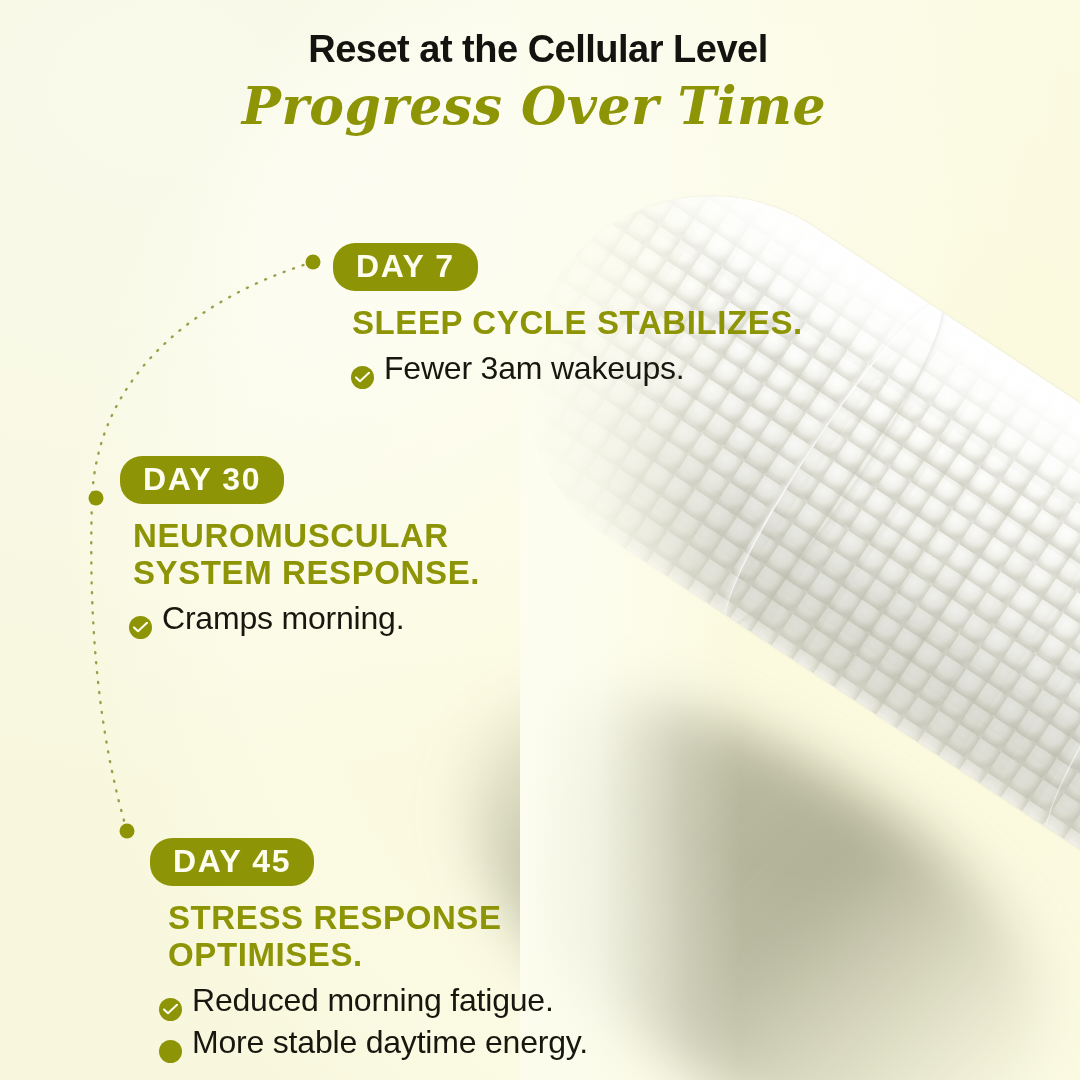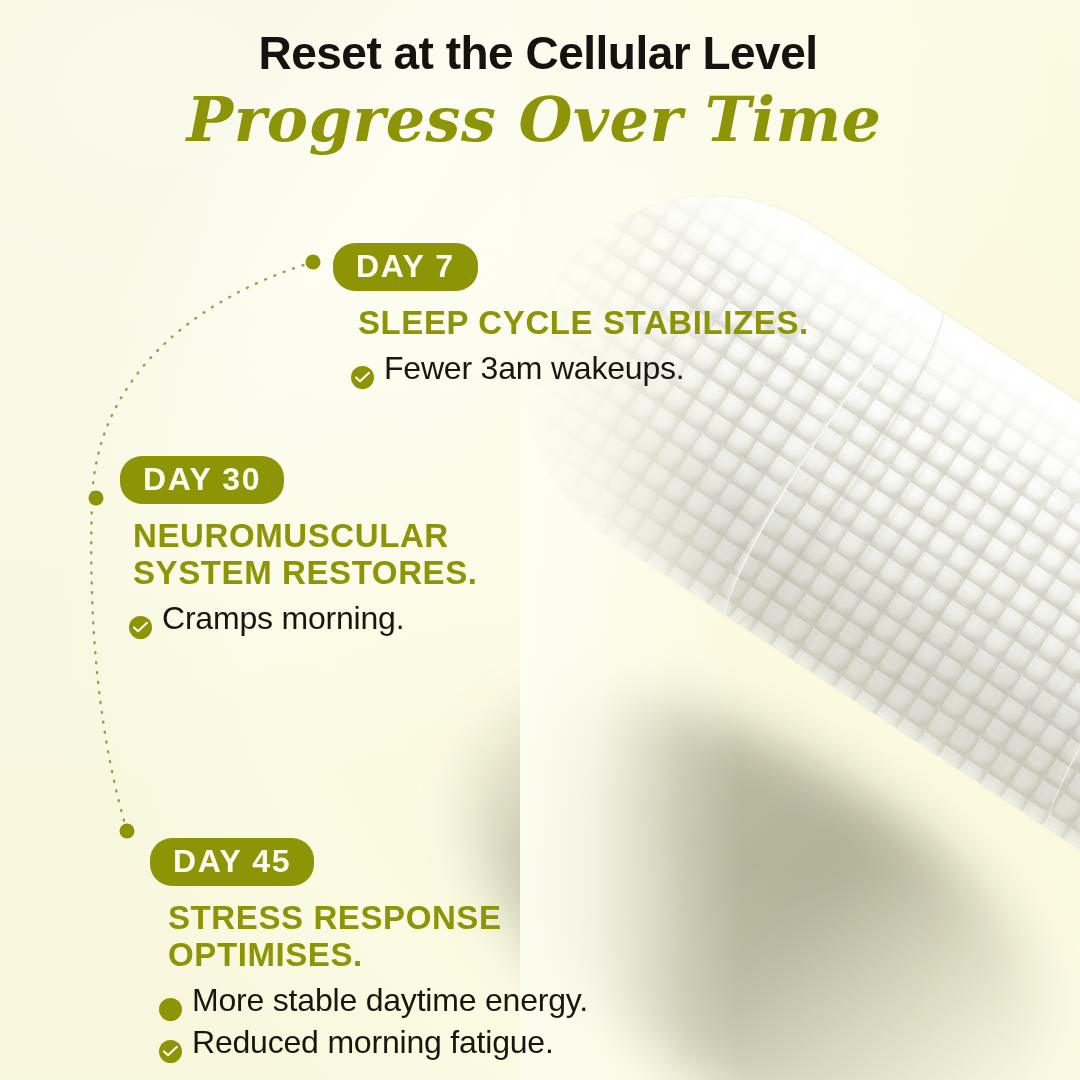--- a/index.html
+++ b/index.html
@@ -157,32 +157,32 @@
   .title-block {
     position: absolute;
     left: 0;
     top: 28px;
     width: 1060px;
     text-align: center;
     z-index: 6;
   }
   .main-title {
     font-family: "Liberation Sans", sans-serif;
-    font-size: 46px;
+    font-size: 38px;
     font-weight: 700;
     letter-spacing: -0.5px;
     color: #14130f;
     line-height: 1.12;
     margin: 0;
     padding-left: 16px;
   }
   .sub-title {
     font-family: "DejaVu Serif", "Liberation Serif", serif;
     font-style: italic;
-    font-size: 62px;
+    font-size: 52px;
     font-weight: 700;
     color: #8d9405;
     line-height: 1.1;
     margin: 6px 0 0 8px;
     letter-spacing: 0.5px;
   }
 
   
   .arc-svg {
     position: absolute;
@@ -248,21 +248,21 @@
     font-size: 32px;
     font-weight: 400;
     color: #17170f;
     line-height: 1.28;
     letter-spacing: -0.2px;
     white-space: nowrap;
   }
 
   
   #ms-day7  { left: 333px; top: 243px; }
-  #ms-day7 .ms-head { margin-left: 25px; }
+  #ms-day7 .ms-head { margin-left: 19px; }
   #ms-day7 .bullets { margin-left: 18px; }
 
   #ms-day30 { left: 120px; top: 456px; }
   #ms-day30 .ms-head { margin-left: 13px; }
   #ms-day30 .bullets { margin-left: 9px; }
 
   #ms-day45 { left: 150px; top: 838px; }
   #ms-day45 .ms-head { margin-left: 18px; }
   #ms-day45 .bullets { margin-left: 9px; }
 </style>
@@ -308,48 +308,48 @@
             </svg>
         </span>
         <span class="bullet-text">Fewer 3am wakeups.</span>
       </li>
     </ul>
   </div>
 
   <div class="milestone" id="ms-day30">
     <span class="pill">DAY 30</span>
     <div class="ms-head">NEUROMUSCULAR
-SYSTEM RESTORES.</div>
+SYSTEM RESPONSE.</div>
     <ul class="bullets">
       <li class="bullet">
         <span class="bullet-icon">
           <svg width="15" height="12" viewBox="0 0 15 12">
               <path d="M1 5.4 L5 9.2 L14 0.8" fill="none" stroke="#fdfdef" stroke-width="2.1" stroke-linecap="round" stroke-linejoin="round"></path>
             </svg>
         </span>
         <span class="bullet-text">Cramps morning.</span>
       </li>
     </ul>
   </div>
 
   <div class="milestone" id="ms-day45">
     <span class="pill">DAY 45</span>
     <div class="ms-head">STRESS RESPONSE
 OPTIMISES.</div>
     <ul class="bullets">
       <li class="bullet">
-        <span class="bullet-icon plain">
-          
-        </span>
-        <span class="bullet-text">More stable daytime energy.</span>
-      </li>
-      <li class="bullet">
         <span class="bullet-icon">
           <svg width="15" height="12" viewBox="0 0 15 12">
               <path d="M1 5.4 L5 9.2 L14 0.8" fill="none" stroke="#fdfdef" stroke-width="2.1" stroke-linecap="round" stroke-linejoin="round"></path>
             </svg>
         </span>
         <span class="bullet-text">Reduced morning fatigue.</span>
       </li>
+      <li class="bullet">
+        <span class="bullet-icon plain">
+          
+        </span>
+        <span class="bullet-text">More stable daytime energy.</span>
+      </li>
     </ul>
   </div>
 
 </div>
 
 </body></html>

